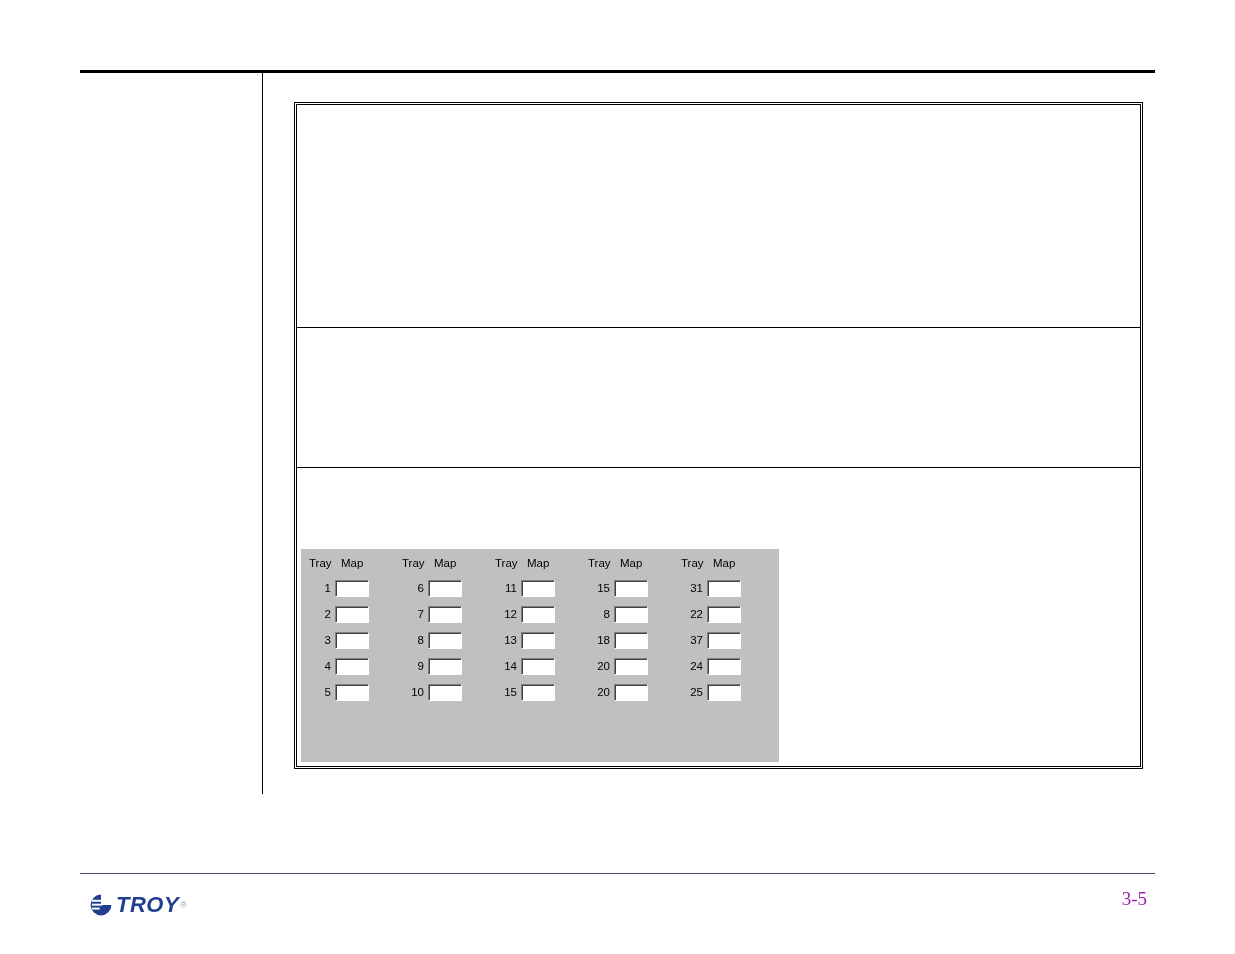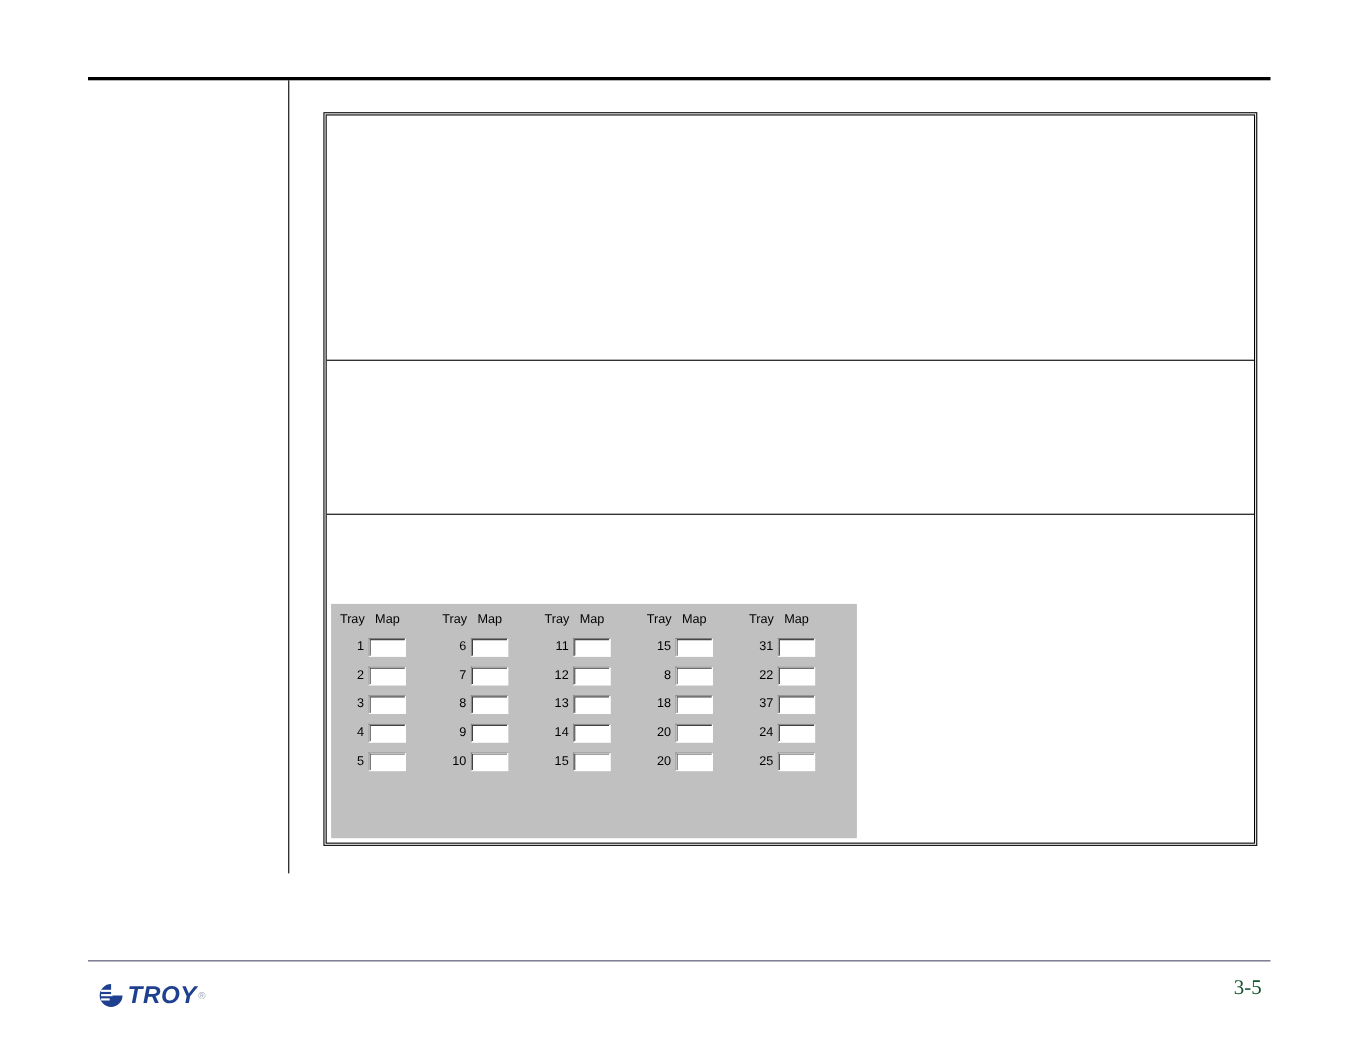--- a/index.html
+++ b/index.html
@@ -162,21 +162,21 @@
     margin-left: 1px;
   }
 
   
   .pagenum {
     position: absolute;
     right: 88px;
     bottom: 44px;
     font-family: "Times New Roman", Times, serif;
     font-size: 19px;
-    color: #14532d;
+    color: #a21caf;
   }
 </style>
 </head>
 <body>
 
 <div class="page">
 
   <div class="top-rule"></div>
 
   <div class="vdiv"></div>

